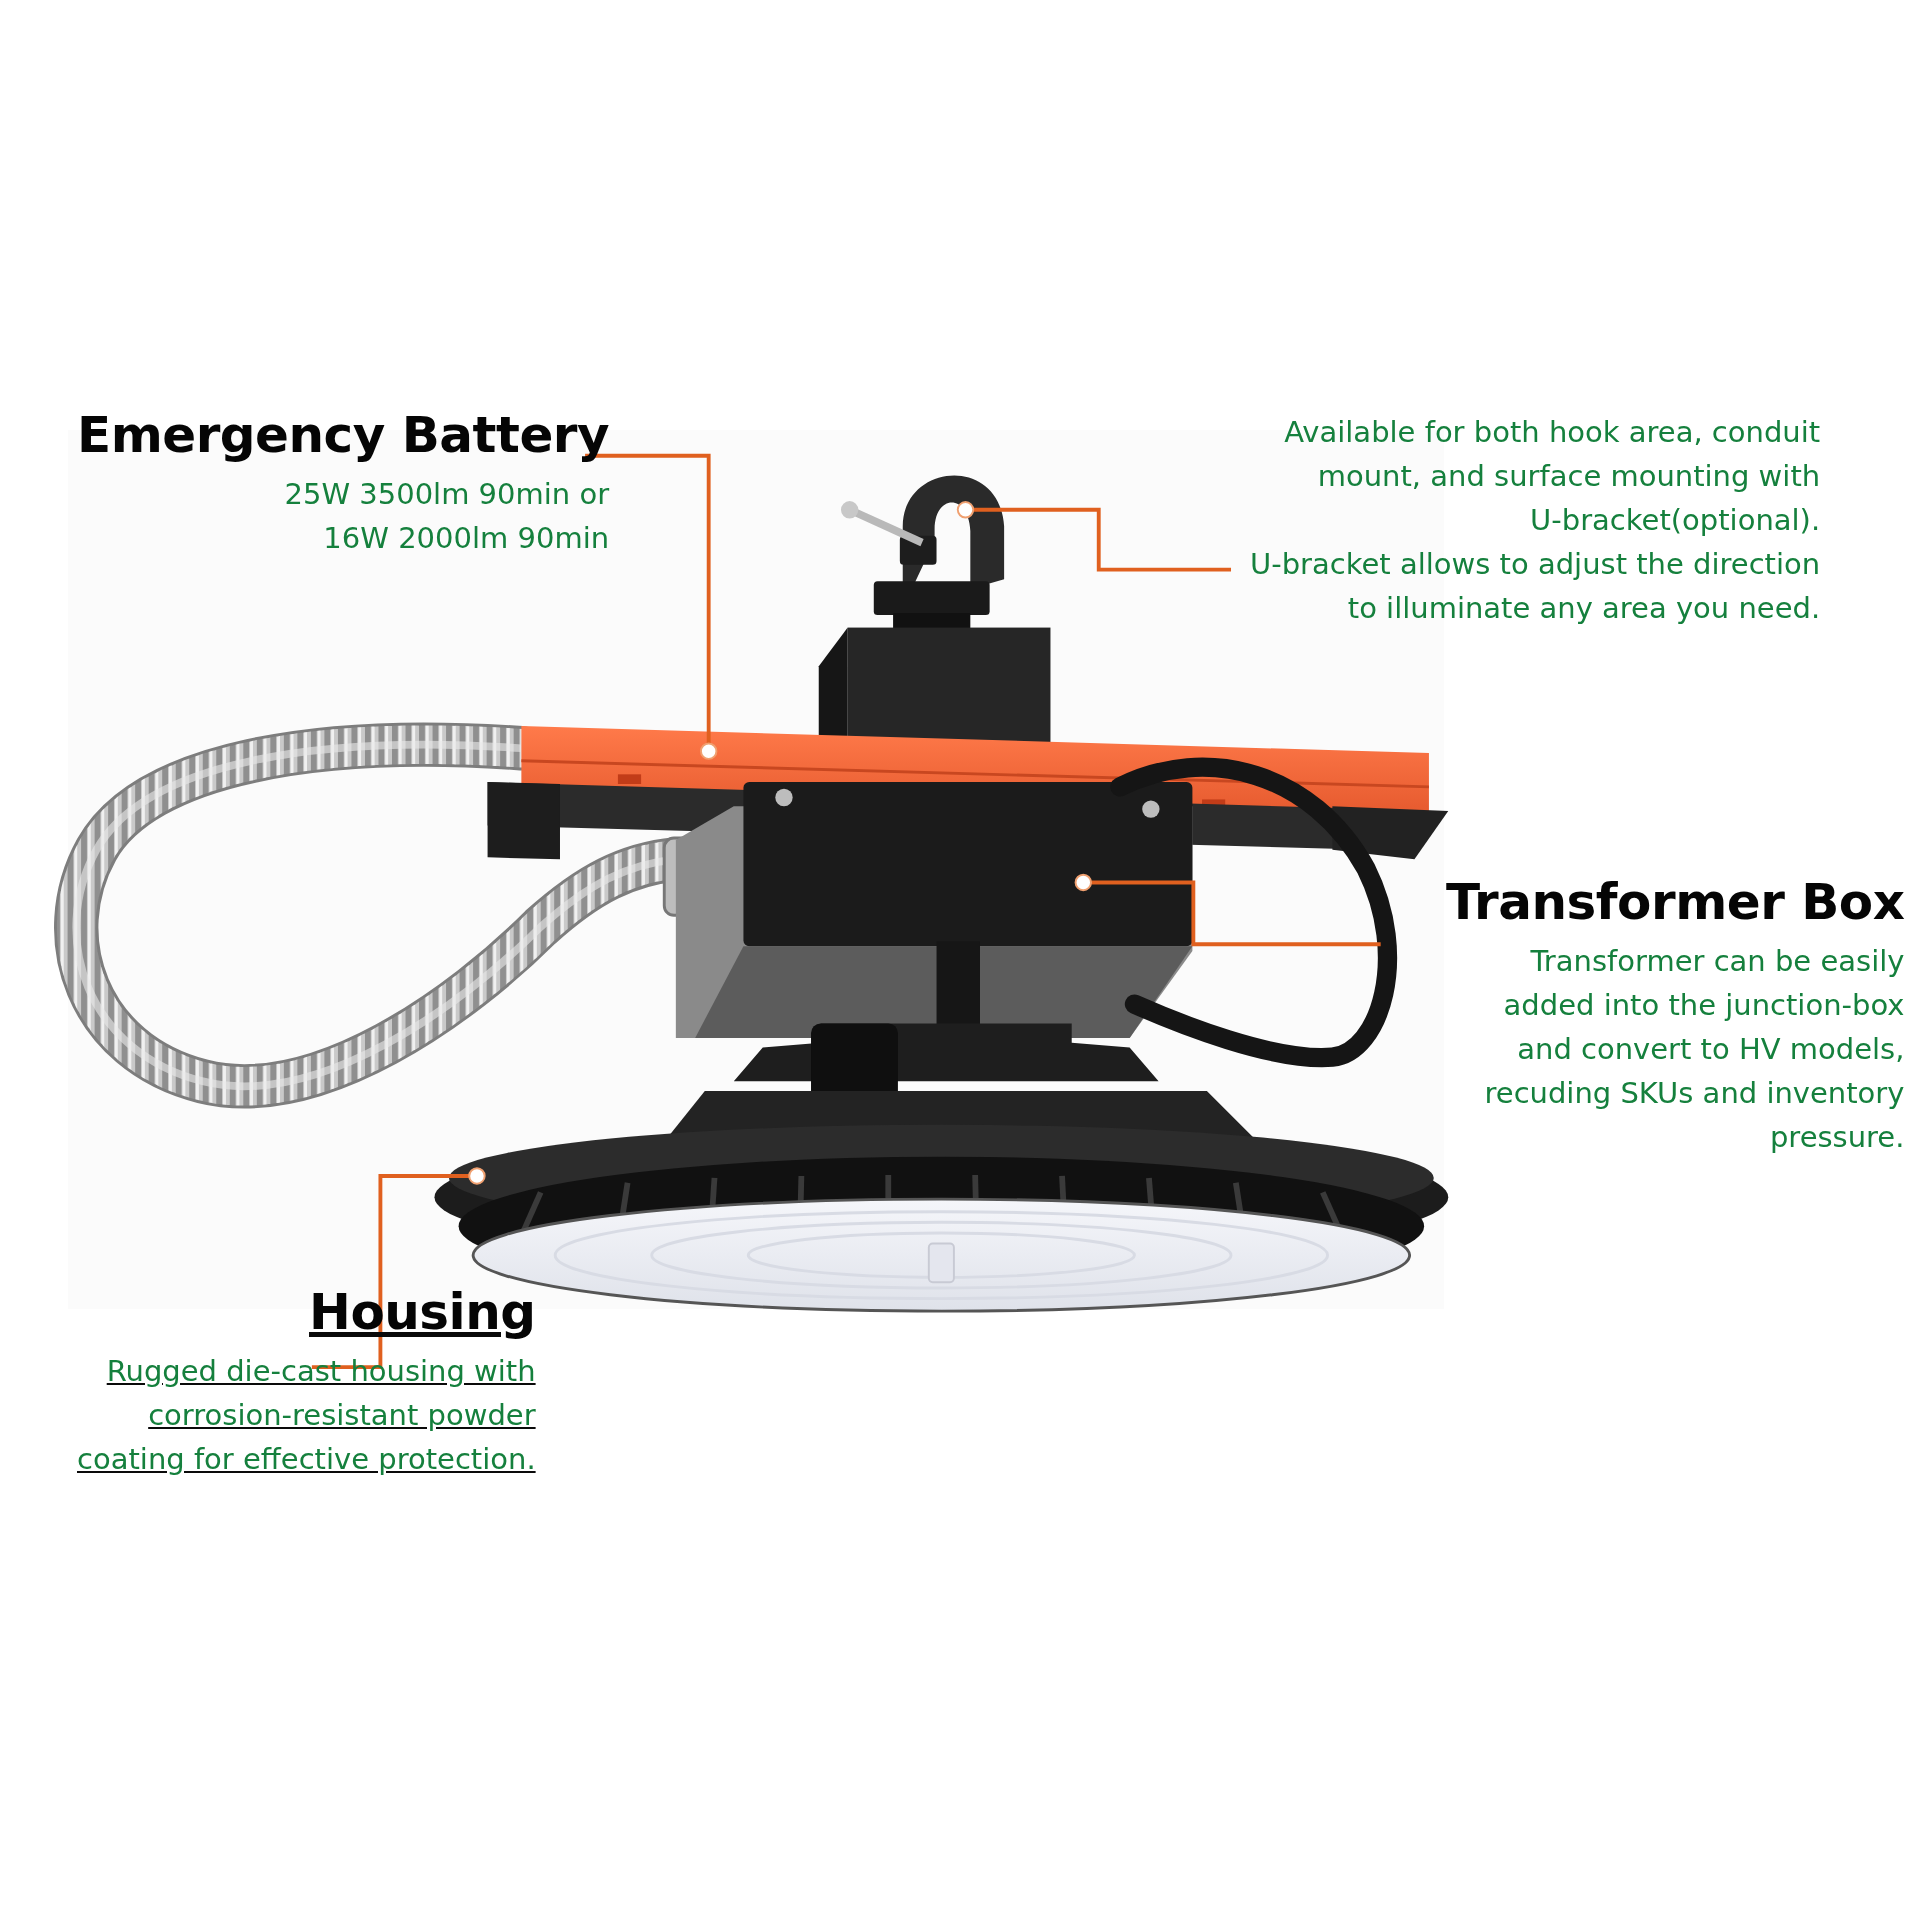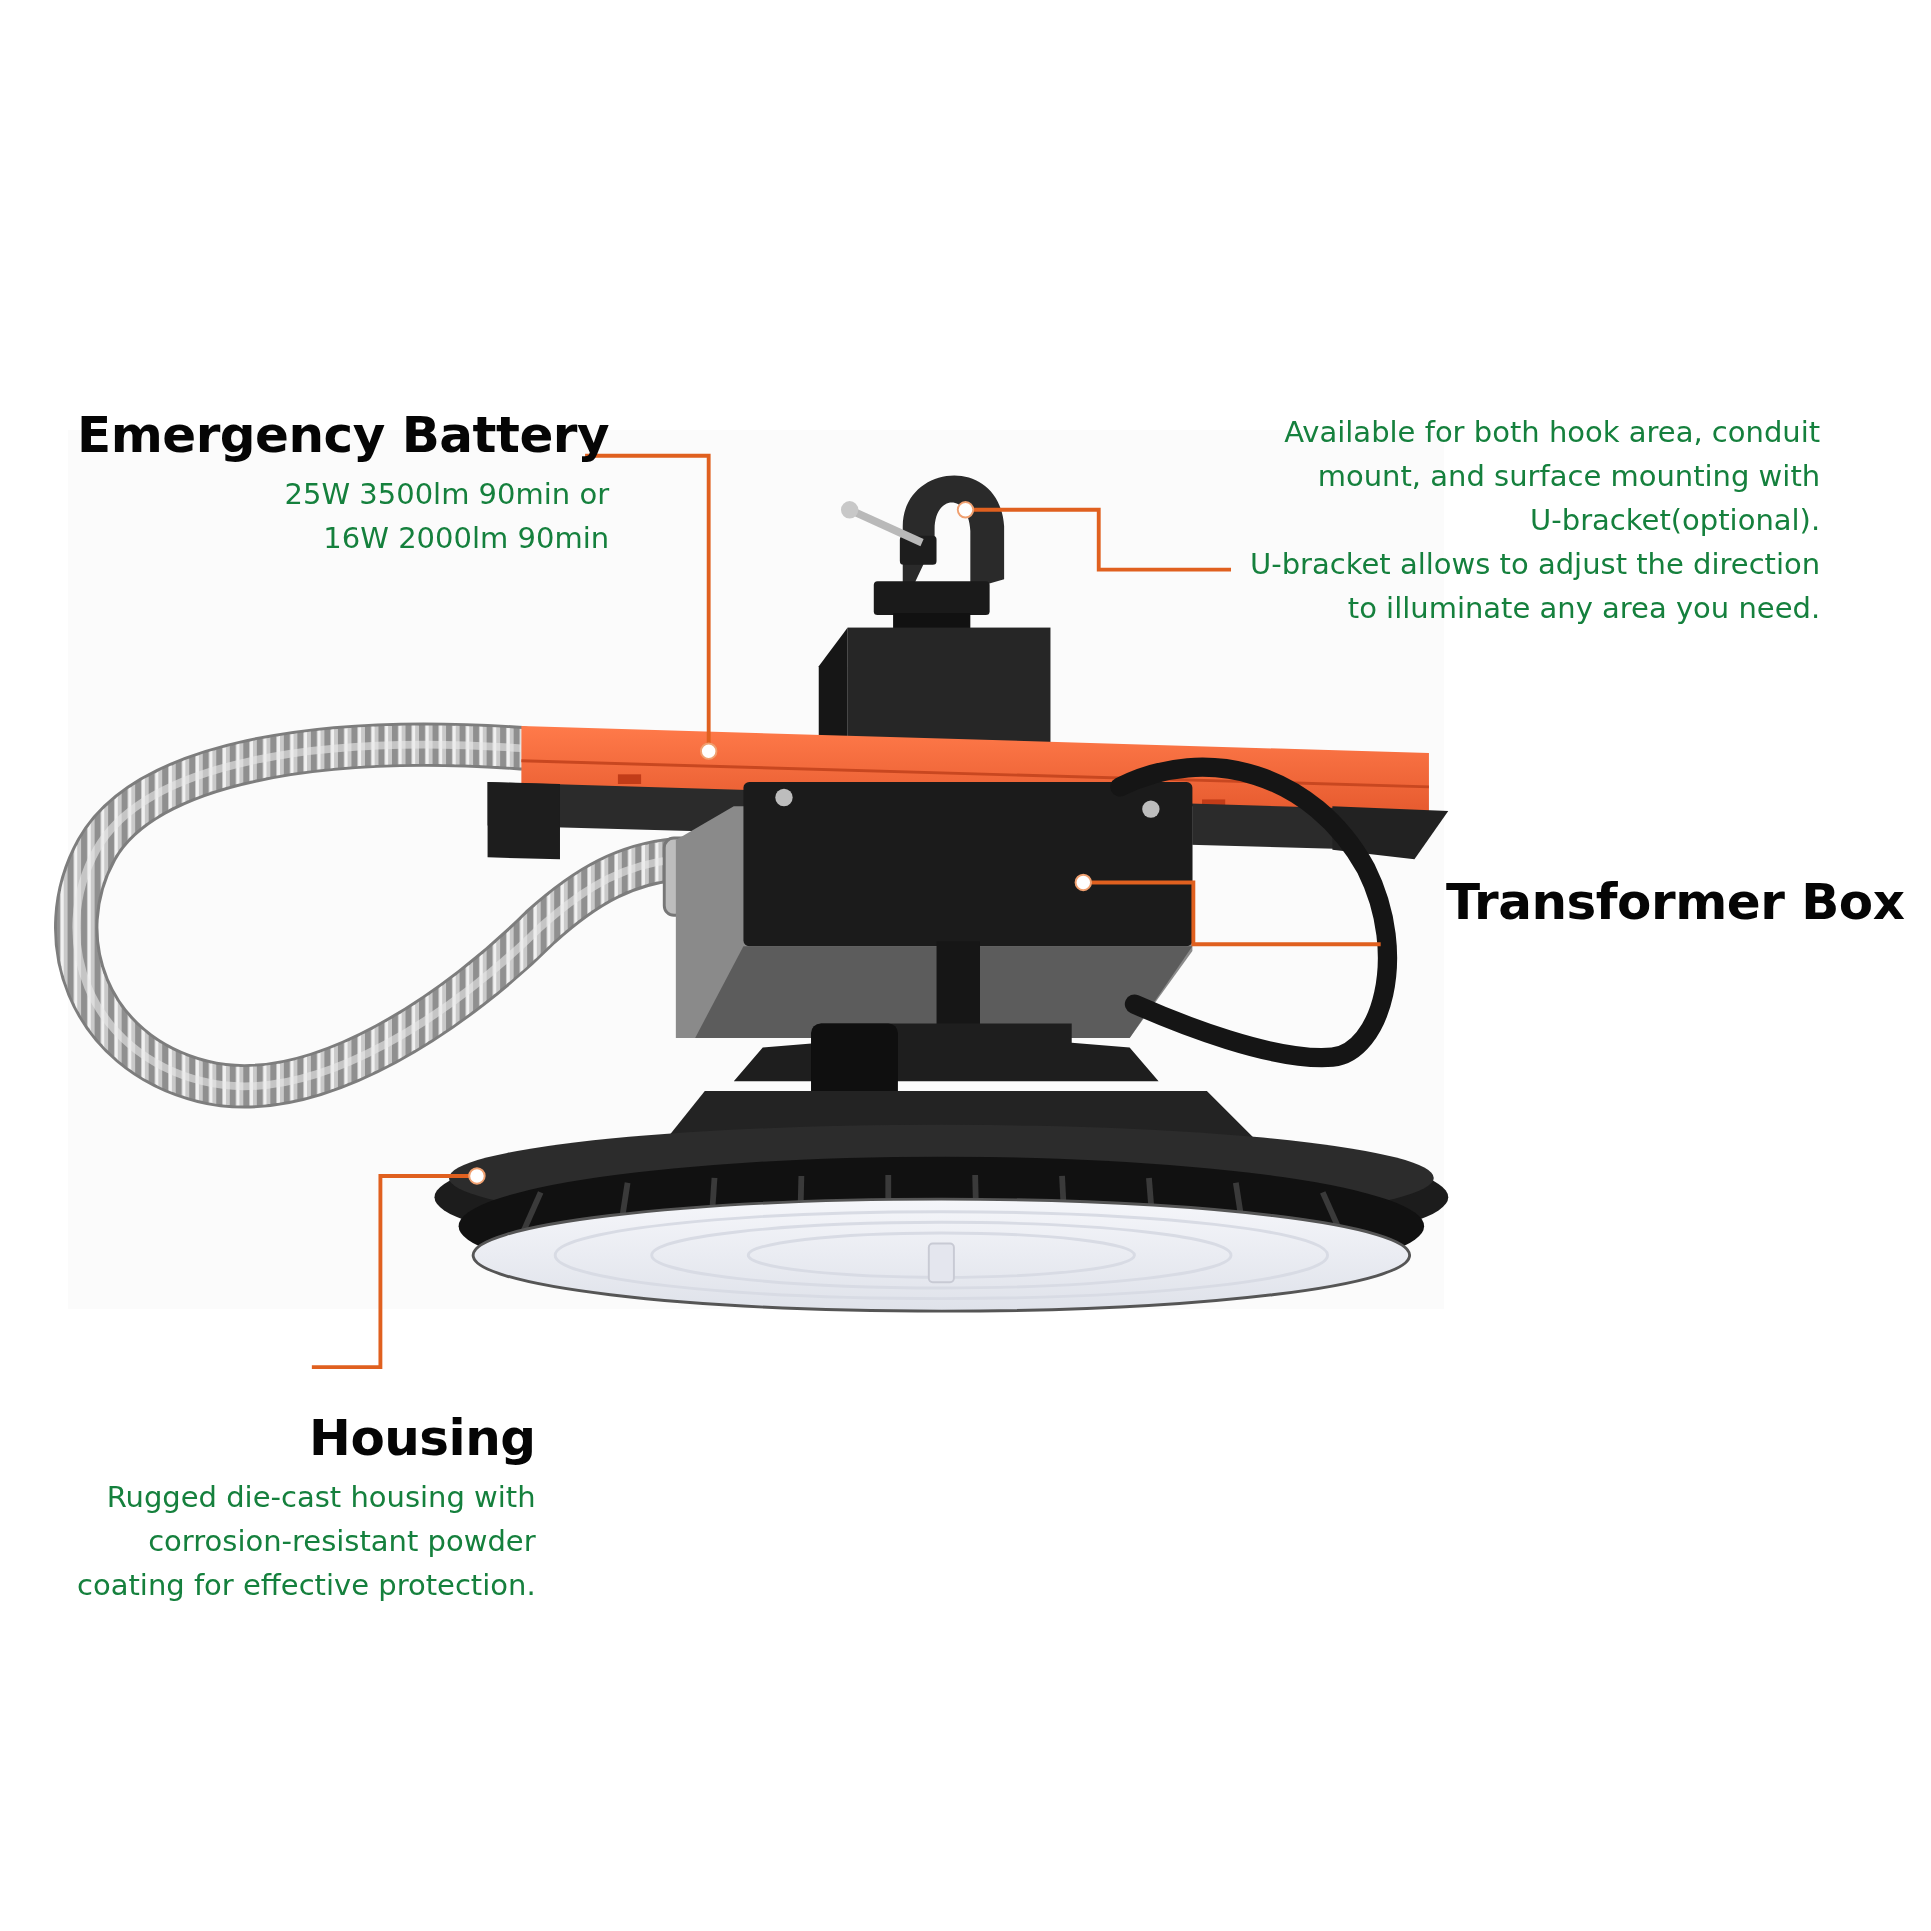--- a/index.html
+++ b/index.html
@@ -138,21 +138,26 @@
 <div class="feature" style="left:1250px; top:404px;">
   <p>Available for both hook area, conduit
 mount, and surface mounting with
 U-bracket(optional).
 U-bracket allows to adjust the direction
 to illuminate any area you need.</p>
 </div>
 
 <div class="feature" style="left:1446px; top:871px;">
   <h2>Transformer Box</h2>
+  <p>Transformer can be easily
+added into the junction-box
+and convert to HV models,
+recuding SKUs and inventory
+pressure.</p>
 </div>
 
-<div class="feature" style="left:77px; top:1407px;">
+<div class="feature" style="left:77px; top:1281px;text-decoration:underline;">
   <h2>Housing</h2>
   <p>Rugged die-cast housing with
 corrosion-resistant powder
 coating for effective protection.</p>
 </div>
 
 
 </body></html>

